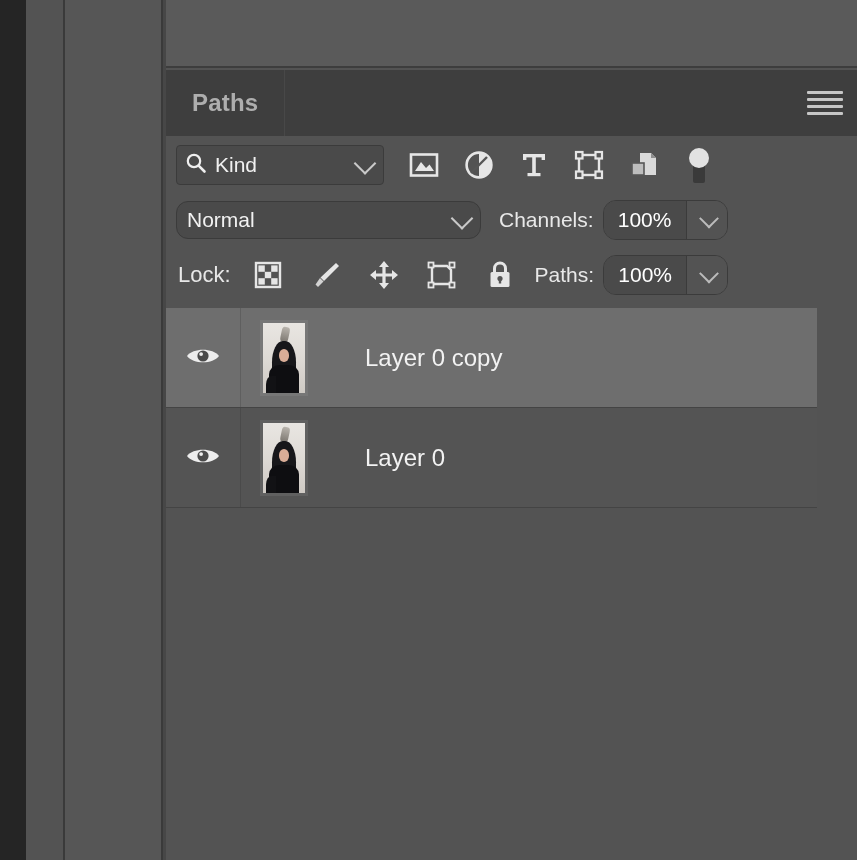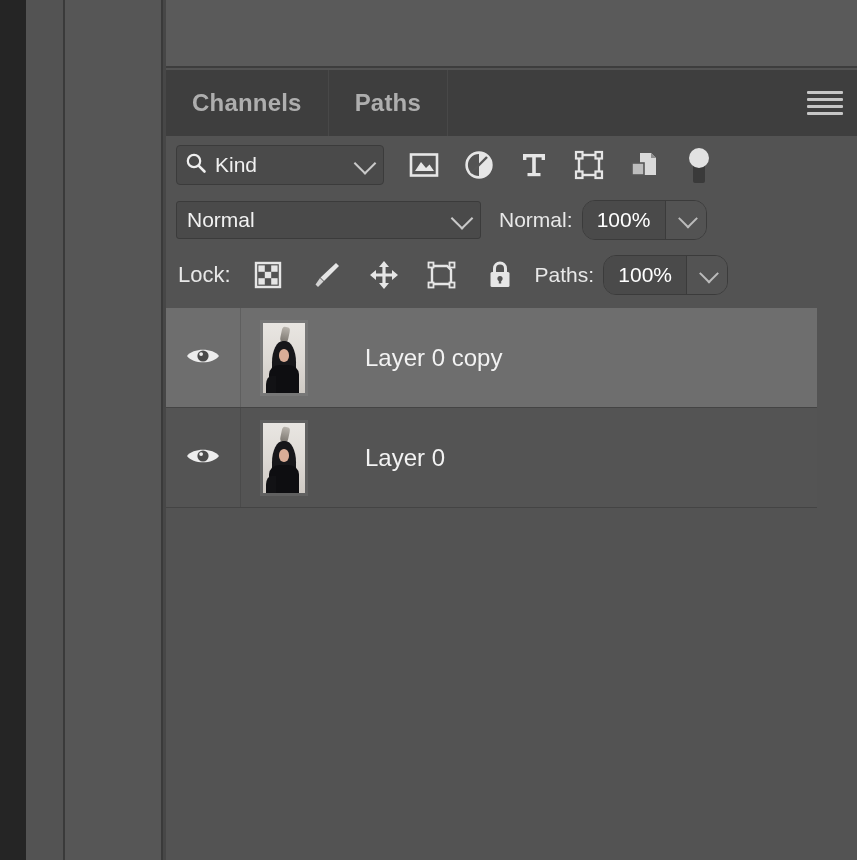--- a/index.html
+++ b/index.html
@@ -158,21 +158,21 @@
     height: 52px;
     padding: 0 8px 0 10px;
     box-sizing: border-box;
   }
   .blend-select {
     position: relative;
     width: 305px;
     height: 38px;
     background: #4a4a4a;
     border: 1px solid #3b3b3b;
-    border-radius: 3px;
+    border-radius: 12px;
     display: flex;
     align-items: center;
     padding: 0 10px;
     box-sizing: border-box;
     cursor: pointer;
   }
   .blend-select .lbl { color: #f2f2f2; font-size: 21px; }
   .field-label {
     color: #e8e8e8;
     font-size: 21px;
@@ -336,23 +336,20 @@
   <div class="strip strip-dark-edge"></div>
   <div class="strip strip-a"></div>
   <div class="strip strip-b"></div>
   <div class="strip strip-gap"></div>
 
   <div class="panel">
 
     <div class="panel-top-void"></div>
 
     <div class="tabbar">
-      <div class="tab">
-        <span>Channels</span>
-      </div>
       <div class="tab">
         <span>Paths</span>
       </div>
       <div class="hamburger">
         <i></i>
           <i></i>
           <i></i>
           <i></i>
       </div>
     </div>
@@ -417,21 +414,21 @@
             </svg>
           </div>
         </div>
       </div>
 
       <div class="blend-row">
         <div class="blend-select">
           <span class="lbl">Normal</span>
           <span class="chev"></span>
         </div>
-        <span class="field-label">Normal:</span>
+        <span class="field-label">Channels:</span>
         <div class="numbox">
           <div class="val">100%</div>
           <div class="drop">
             <span class="chev"></span>
           </div>
         </div>
       </div>
 
       <div class="lock-row">
         <span class="lock-label">Lock:</span>

